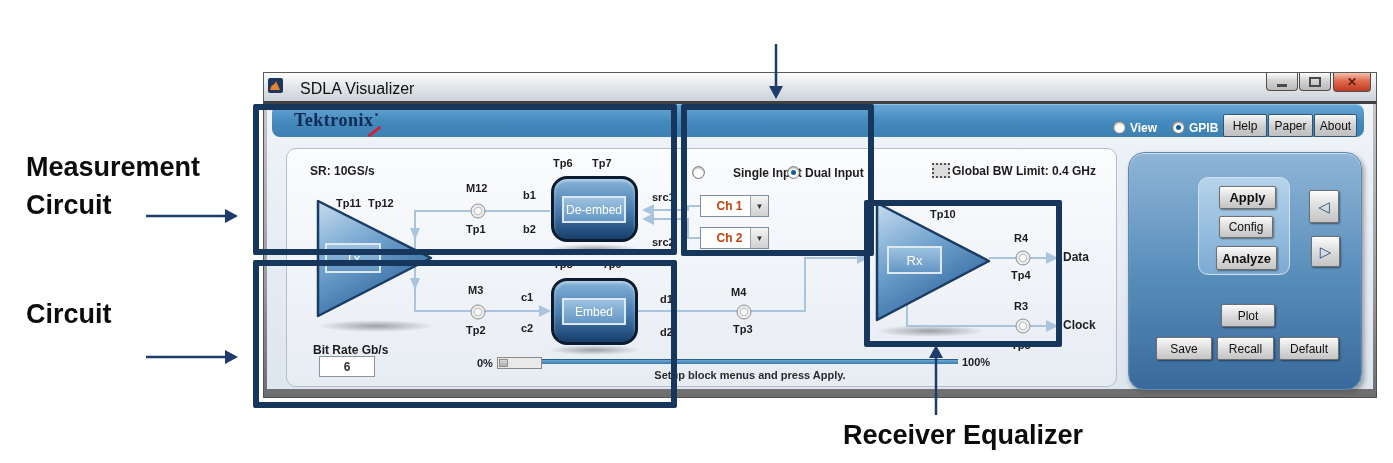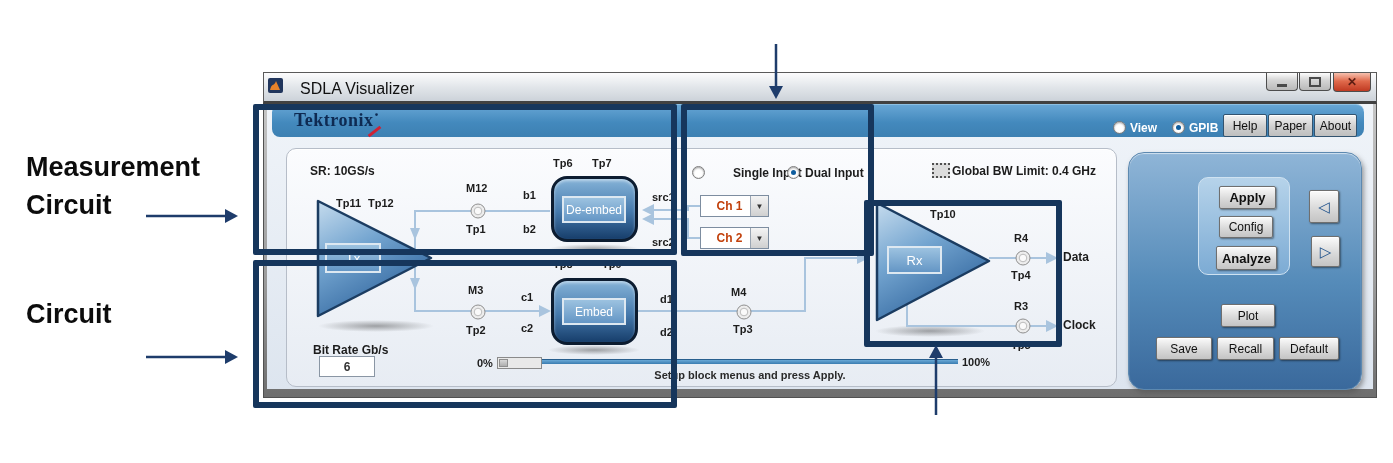--- a/index.html
+++ b/index.html
@@ -288,14 +288,15 @@
     </g>
   </svg>
 
   <div class="ann" style="left:26px;top:148px;font-size:27px;line-height:38px;">
     <div>Measurement</div>
     <div>Circuit</div>
   </div>
   <div class="ann" style="left:26px;top:295px;font-size:27px;line-height:38px;">
     <div>Circuit</div>
   </div>
+  <div class="ann" style="left:813px;top:420px;width:300px;text-align:center;font-size:27px;">Receiver Equalizer</div>
 
 </div>
 
 </body></html>

